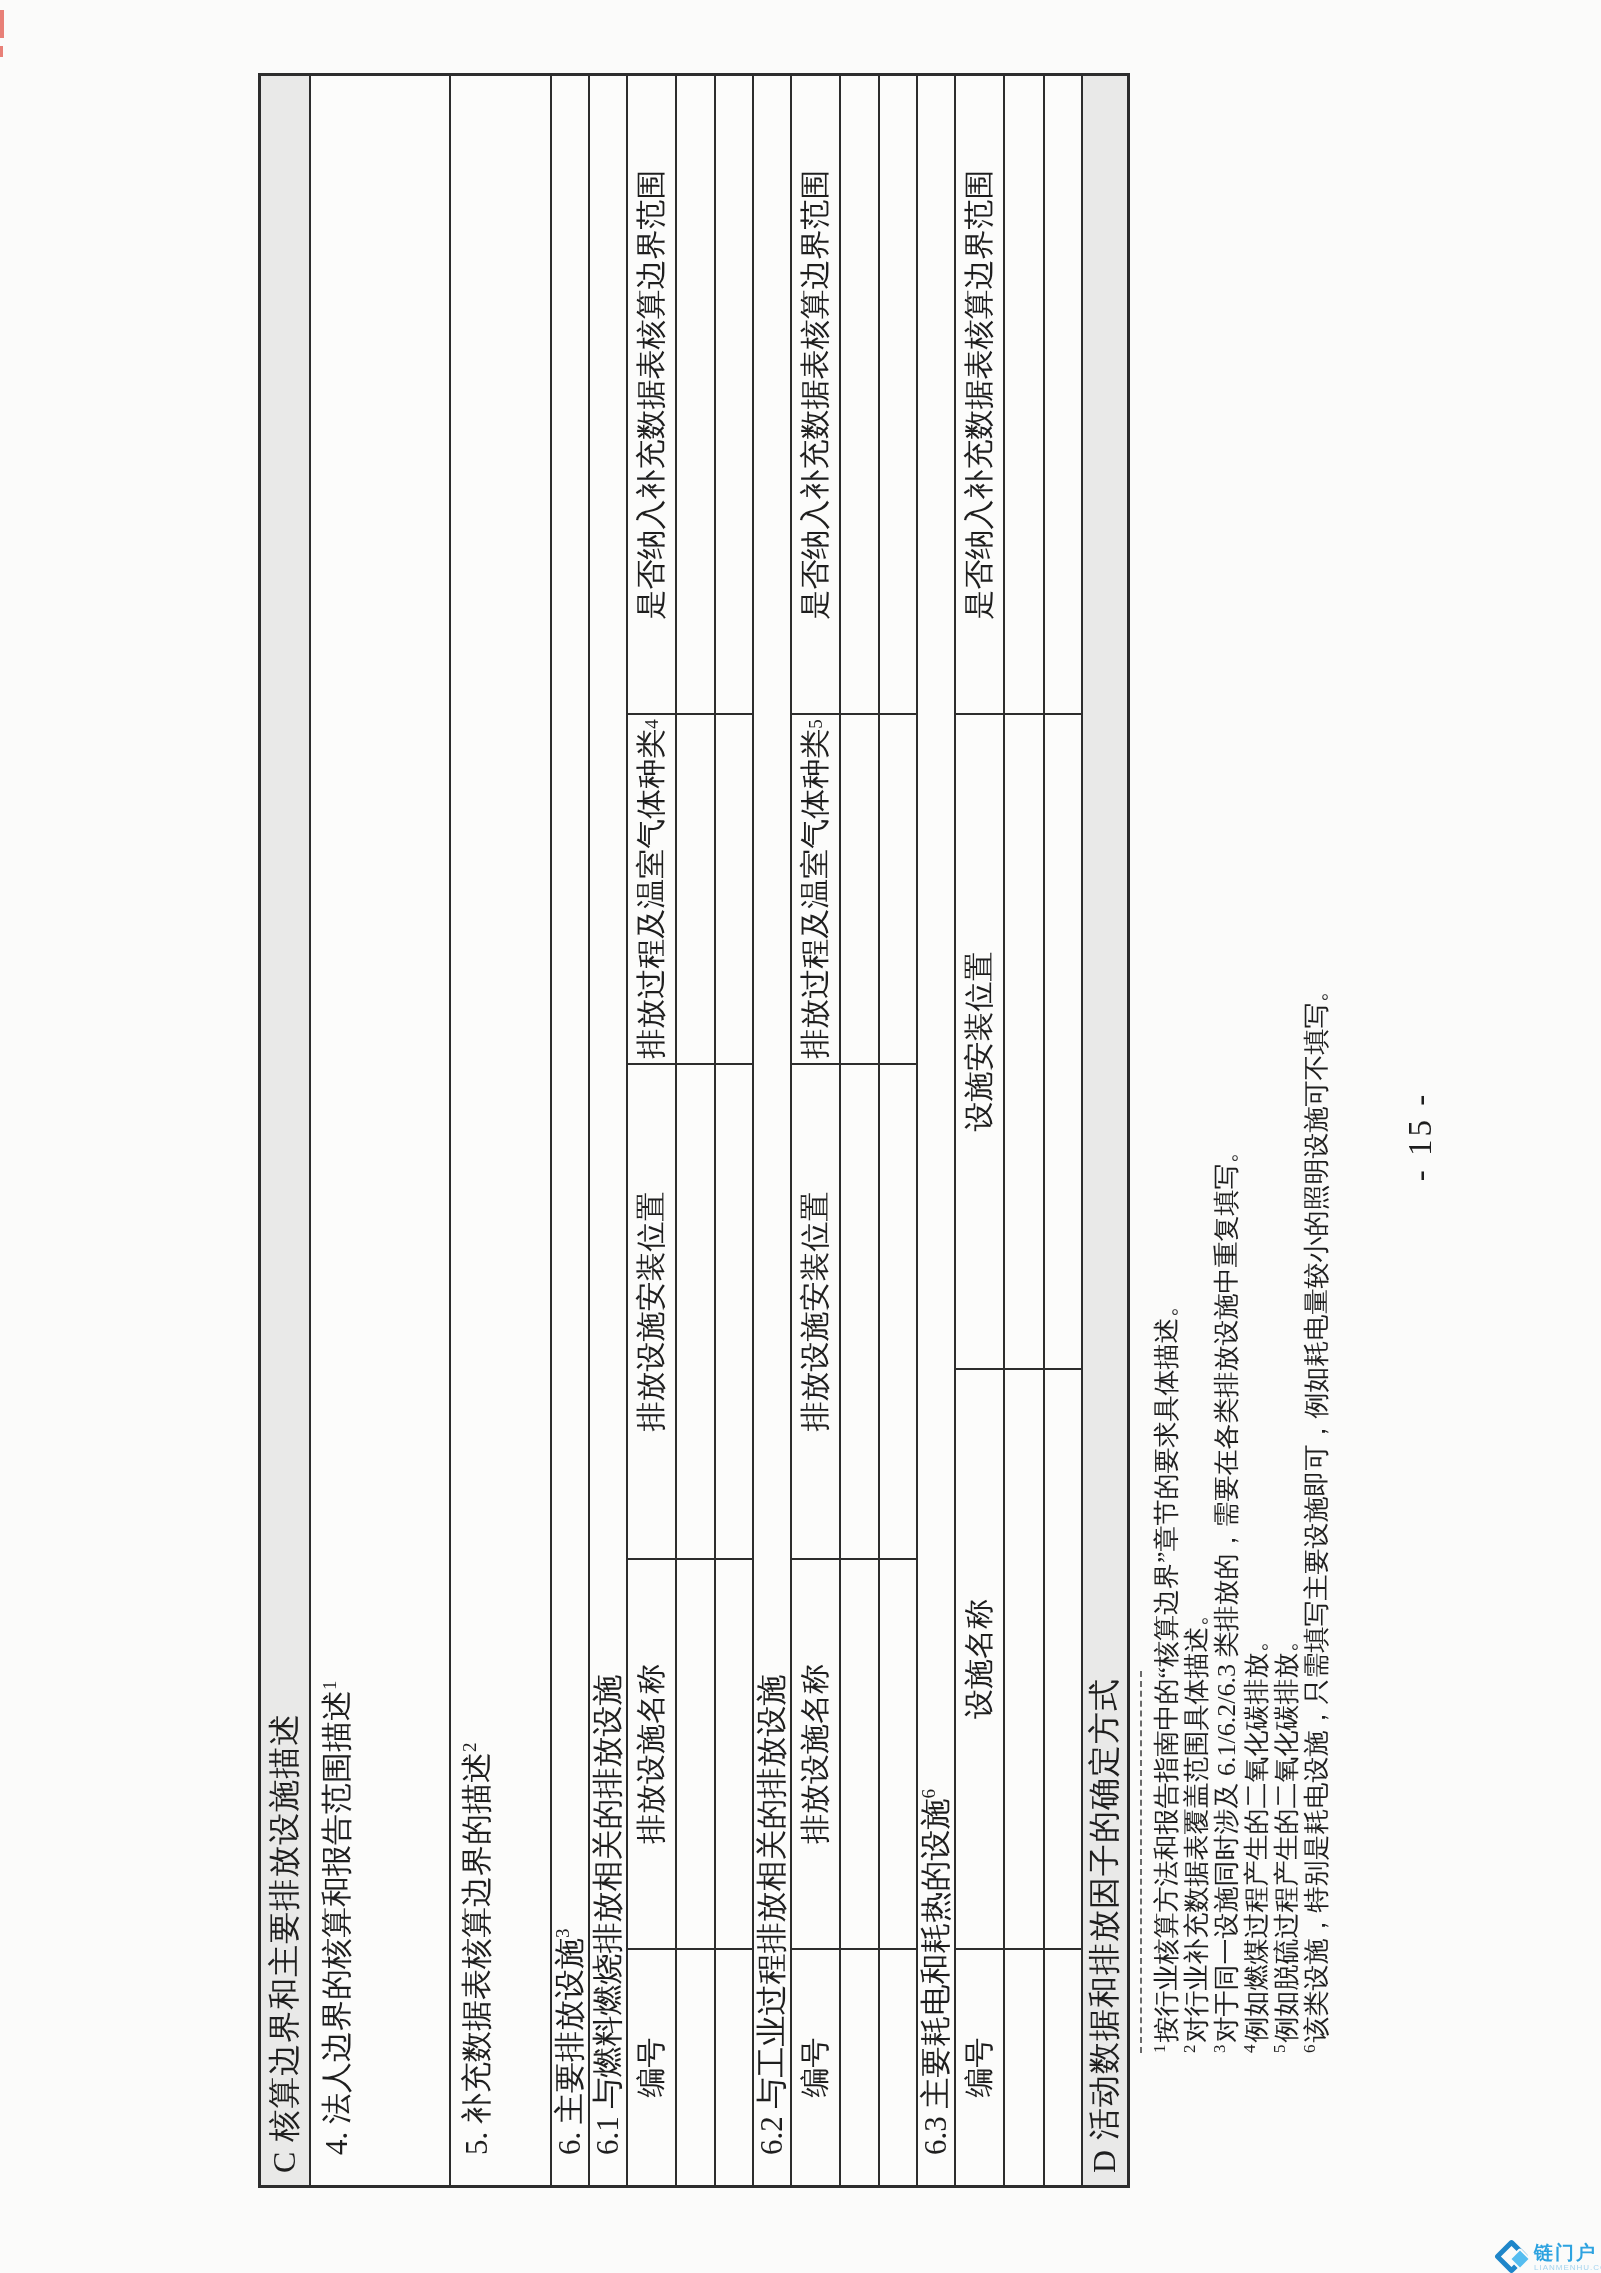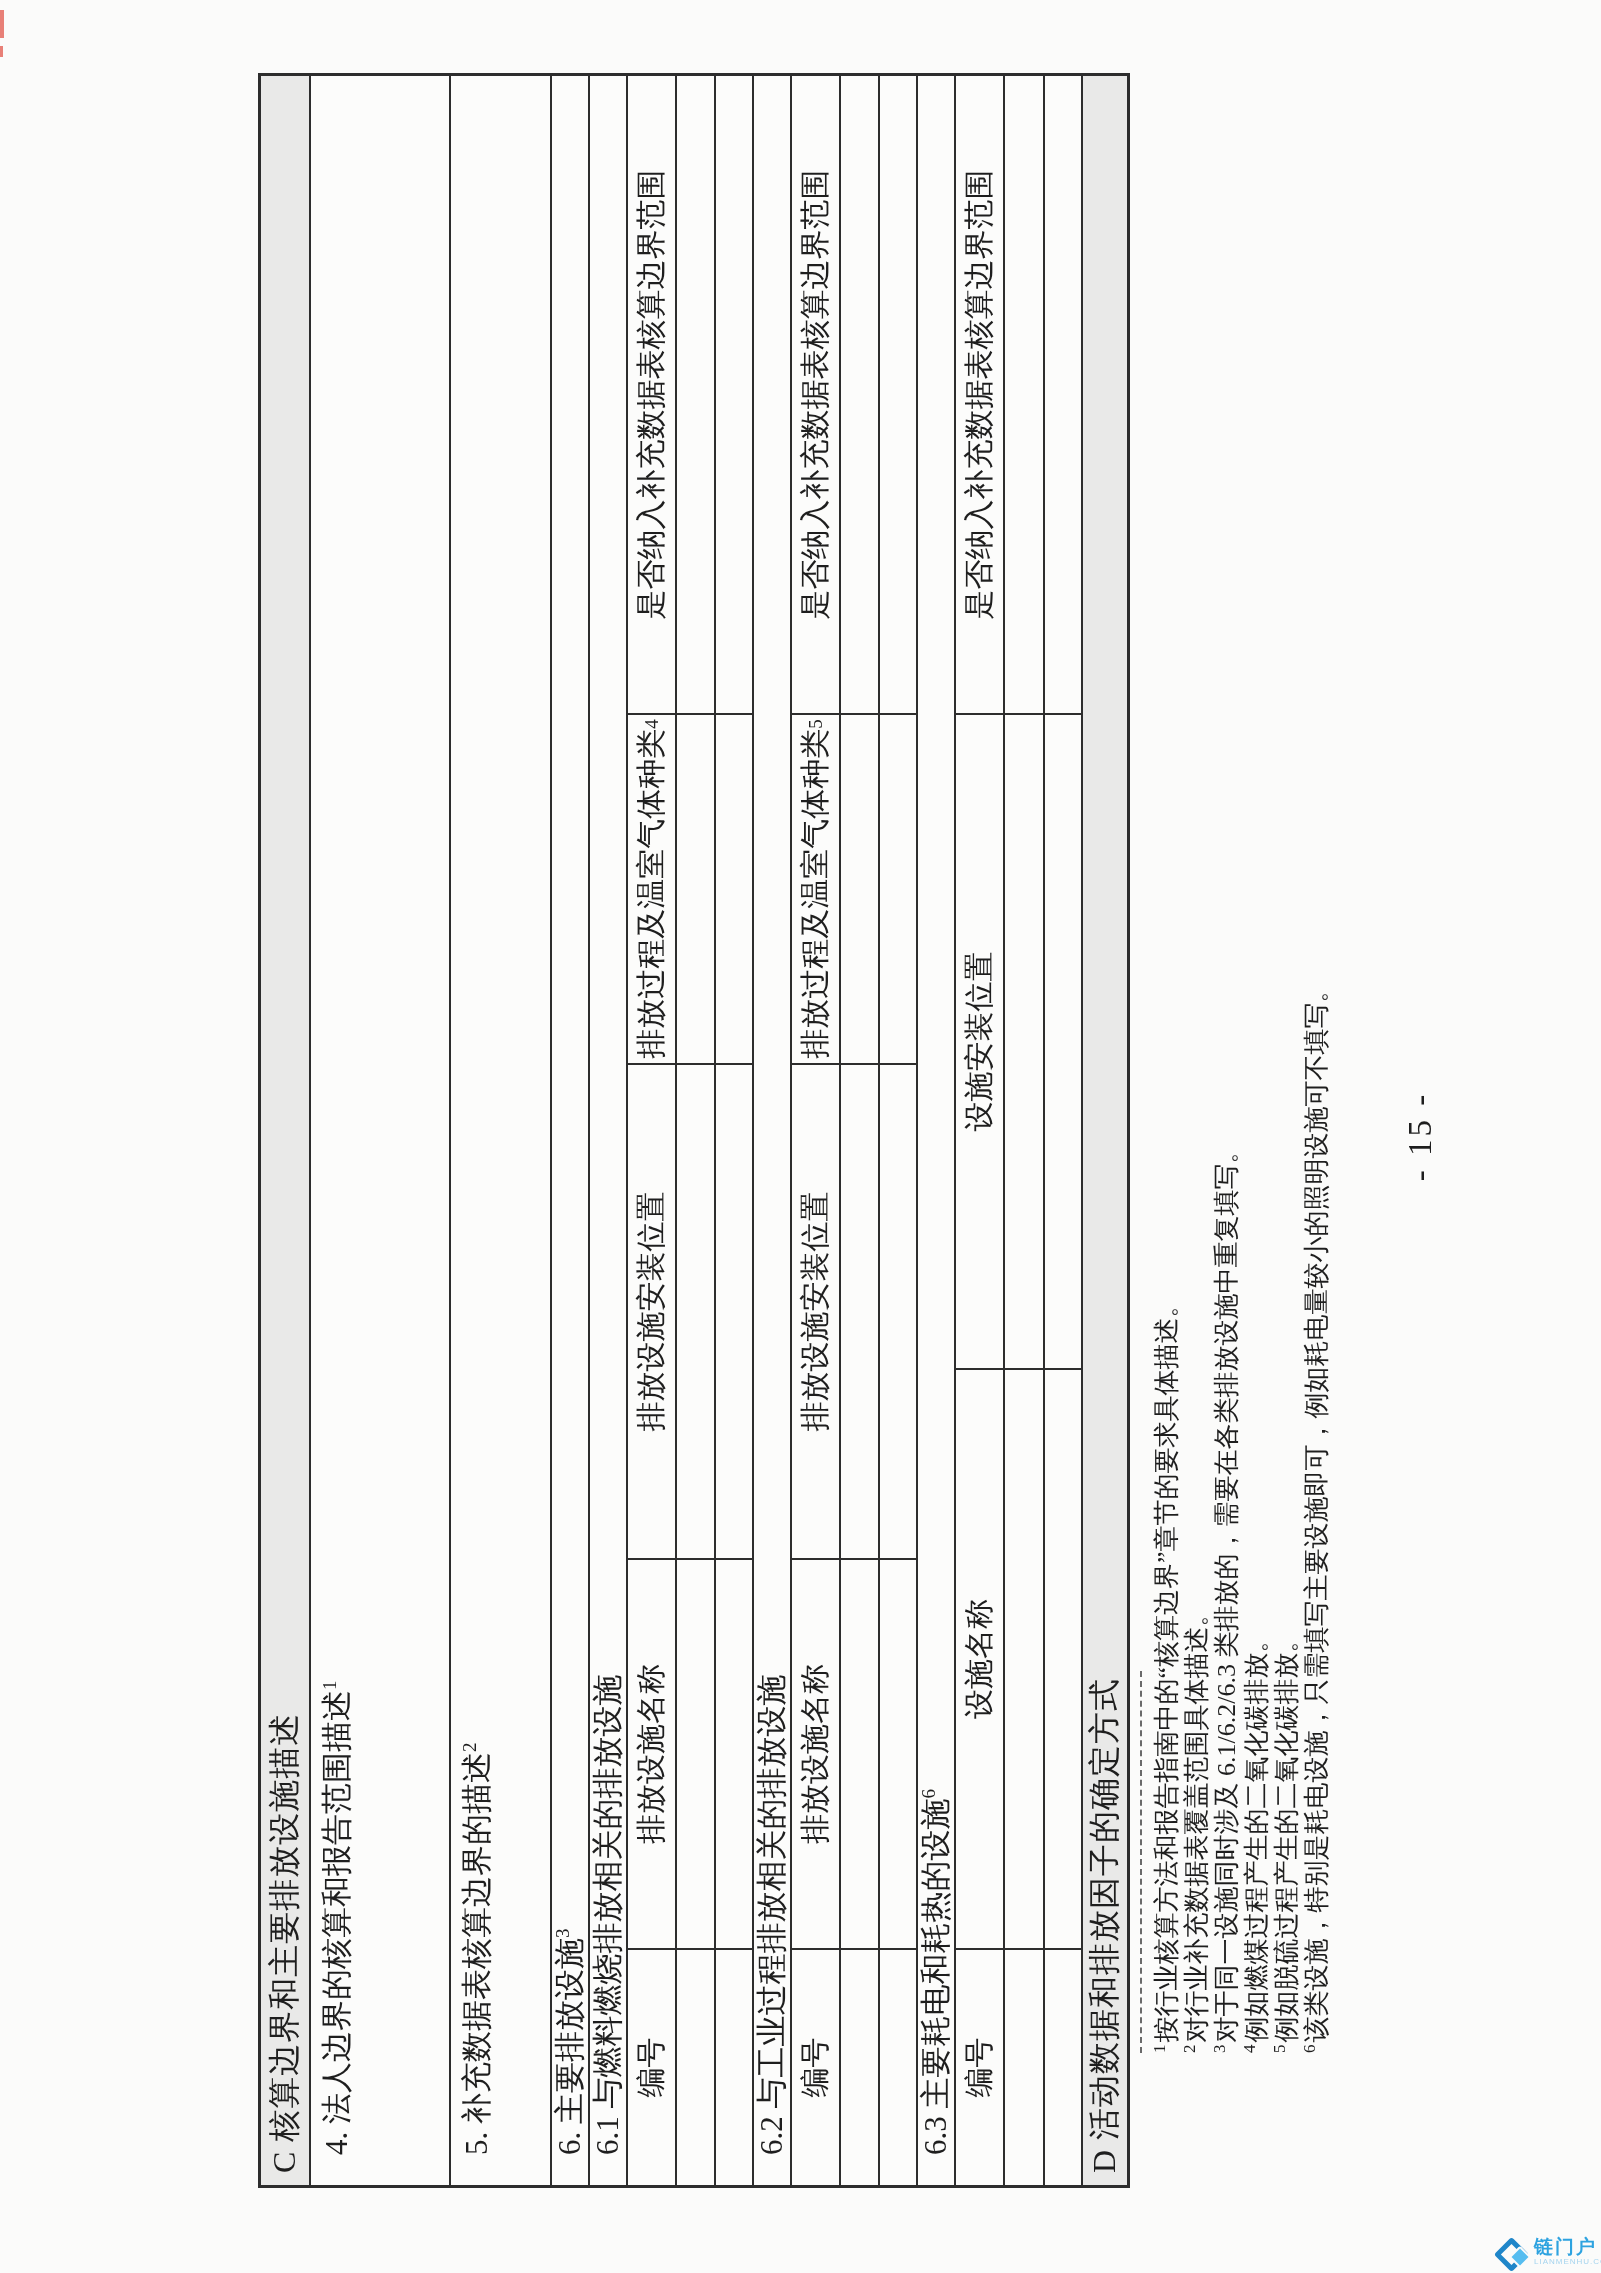--- a/index.html
+++ b/index.html
@@ -24,21 +24,21 @@
   .w1{width:235px}.w2{width:390px}.w3{width:495px}.w4{width:350px}
   .x2{width:580px}.x3{width:655px}
   .grow{flex:1}
   sup{font-size:19px;line-height:0;}
   .fnsep{position:absolute;left:220px;top:1140px;width:382px;border-top:2px dashed #6a6a6a;}
   .fns{position:absolute;left:220px;top:1152px;font-size:26px;line-height:30px;white-space:nowrap;}
   .fn sup{font-size:17px;margin-right:2px;}
   .pagenum{position:absolute;left:0;top:1402px;width:2273px;text-align:center;
            font-size:33px;letter-spacing:3px;}
   .wm{position:absolute;left:1496px;top:2236px;width:102px;height:36px;display:flex;
-      align-items:flex-start;}
+      align-items:flex-end;}
   .wm-logo{position:relative;width:34px;height:34px;flex:none;}
   .wm-d1{position:absolute;left:3px;top:6px;width:15px;height:15px;border:5px solid #1f86c9;
          transform:rotate(45deg);border-radius:3px;background:transparent;}
   .wm-d2{position:absolute;left:16px;top:13px;width:12px;height:12px;background:#56bdf0;
          transform:rotate(45deg);border-radius:2px;border:2px solid #fbfbfa;}
   .wm-txt{display:flex;flex-direction:column;margin-left:4px;font-family:"Liberation Sans","DejaVu Sans",sans-serif;}
   .wm-name{font-size:19px;font-weight:bold;color:#2ea3e0;letter-spacing:2px;line-height:21px;}
   .wm-dom{font-size:8px;color:#a5d4ef;letter-spacing:1px;line-height:9px;}
   .mark{position:absolute;background:#e2574b;opacity:.75;}
   .m1{left:0;top:10px;width:4px;height:28px;}

